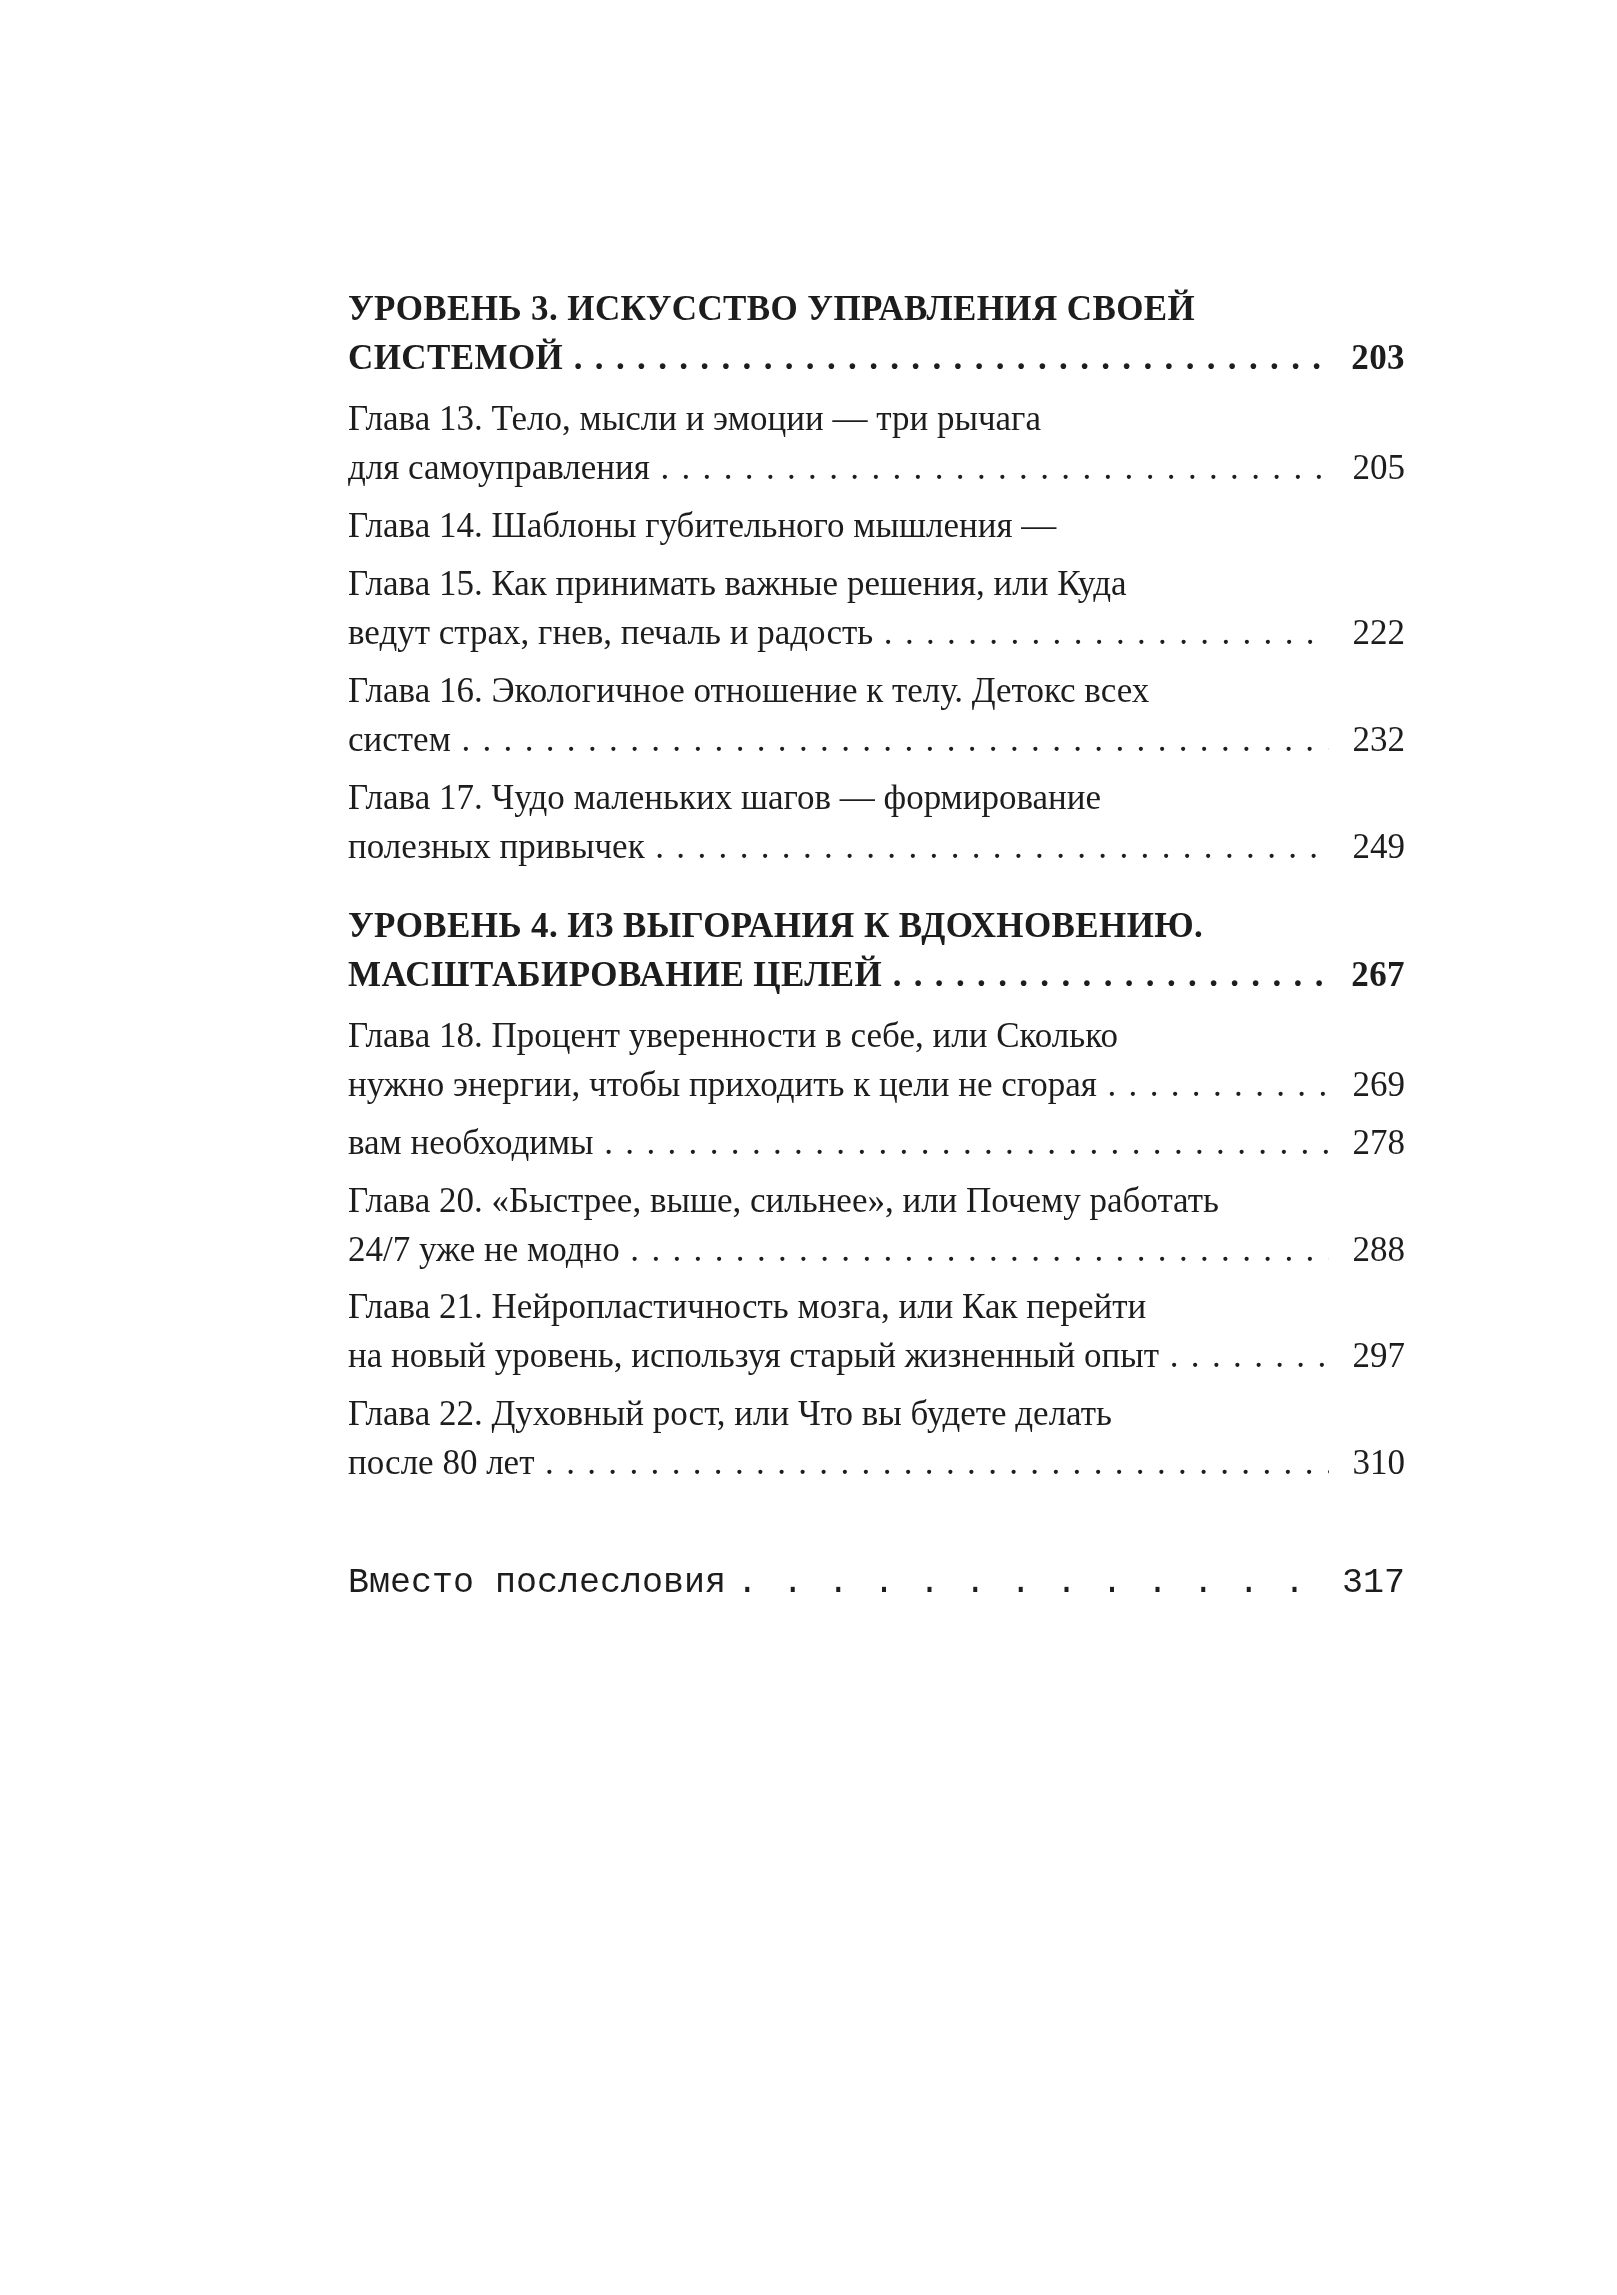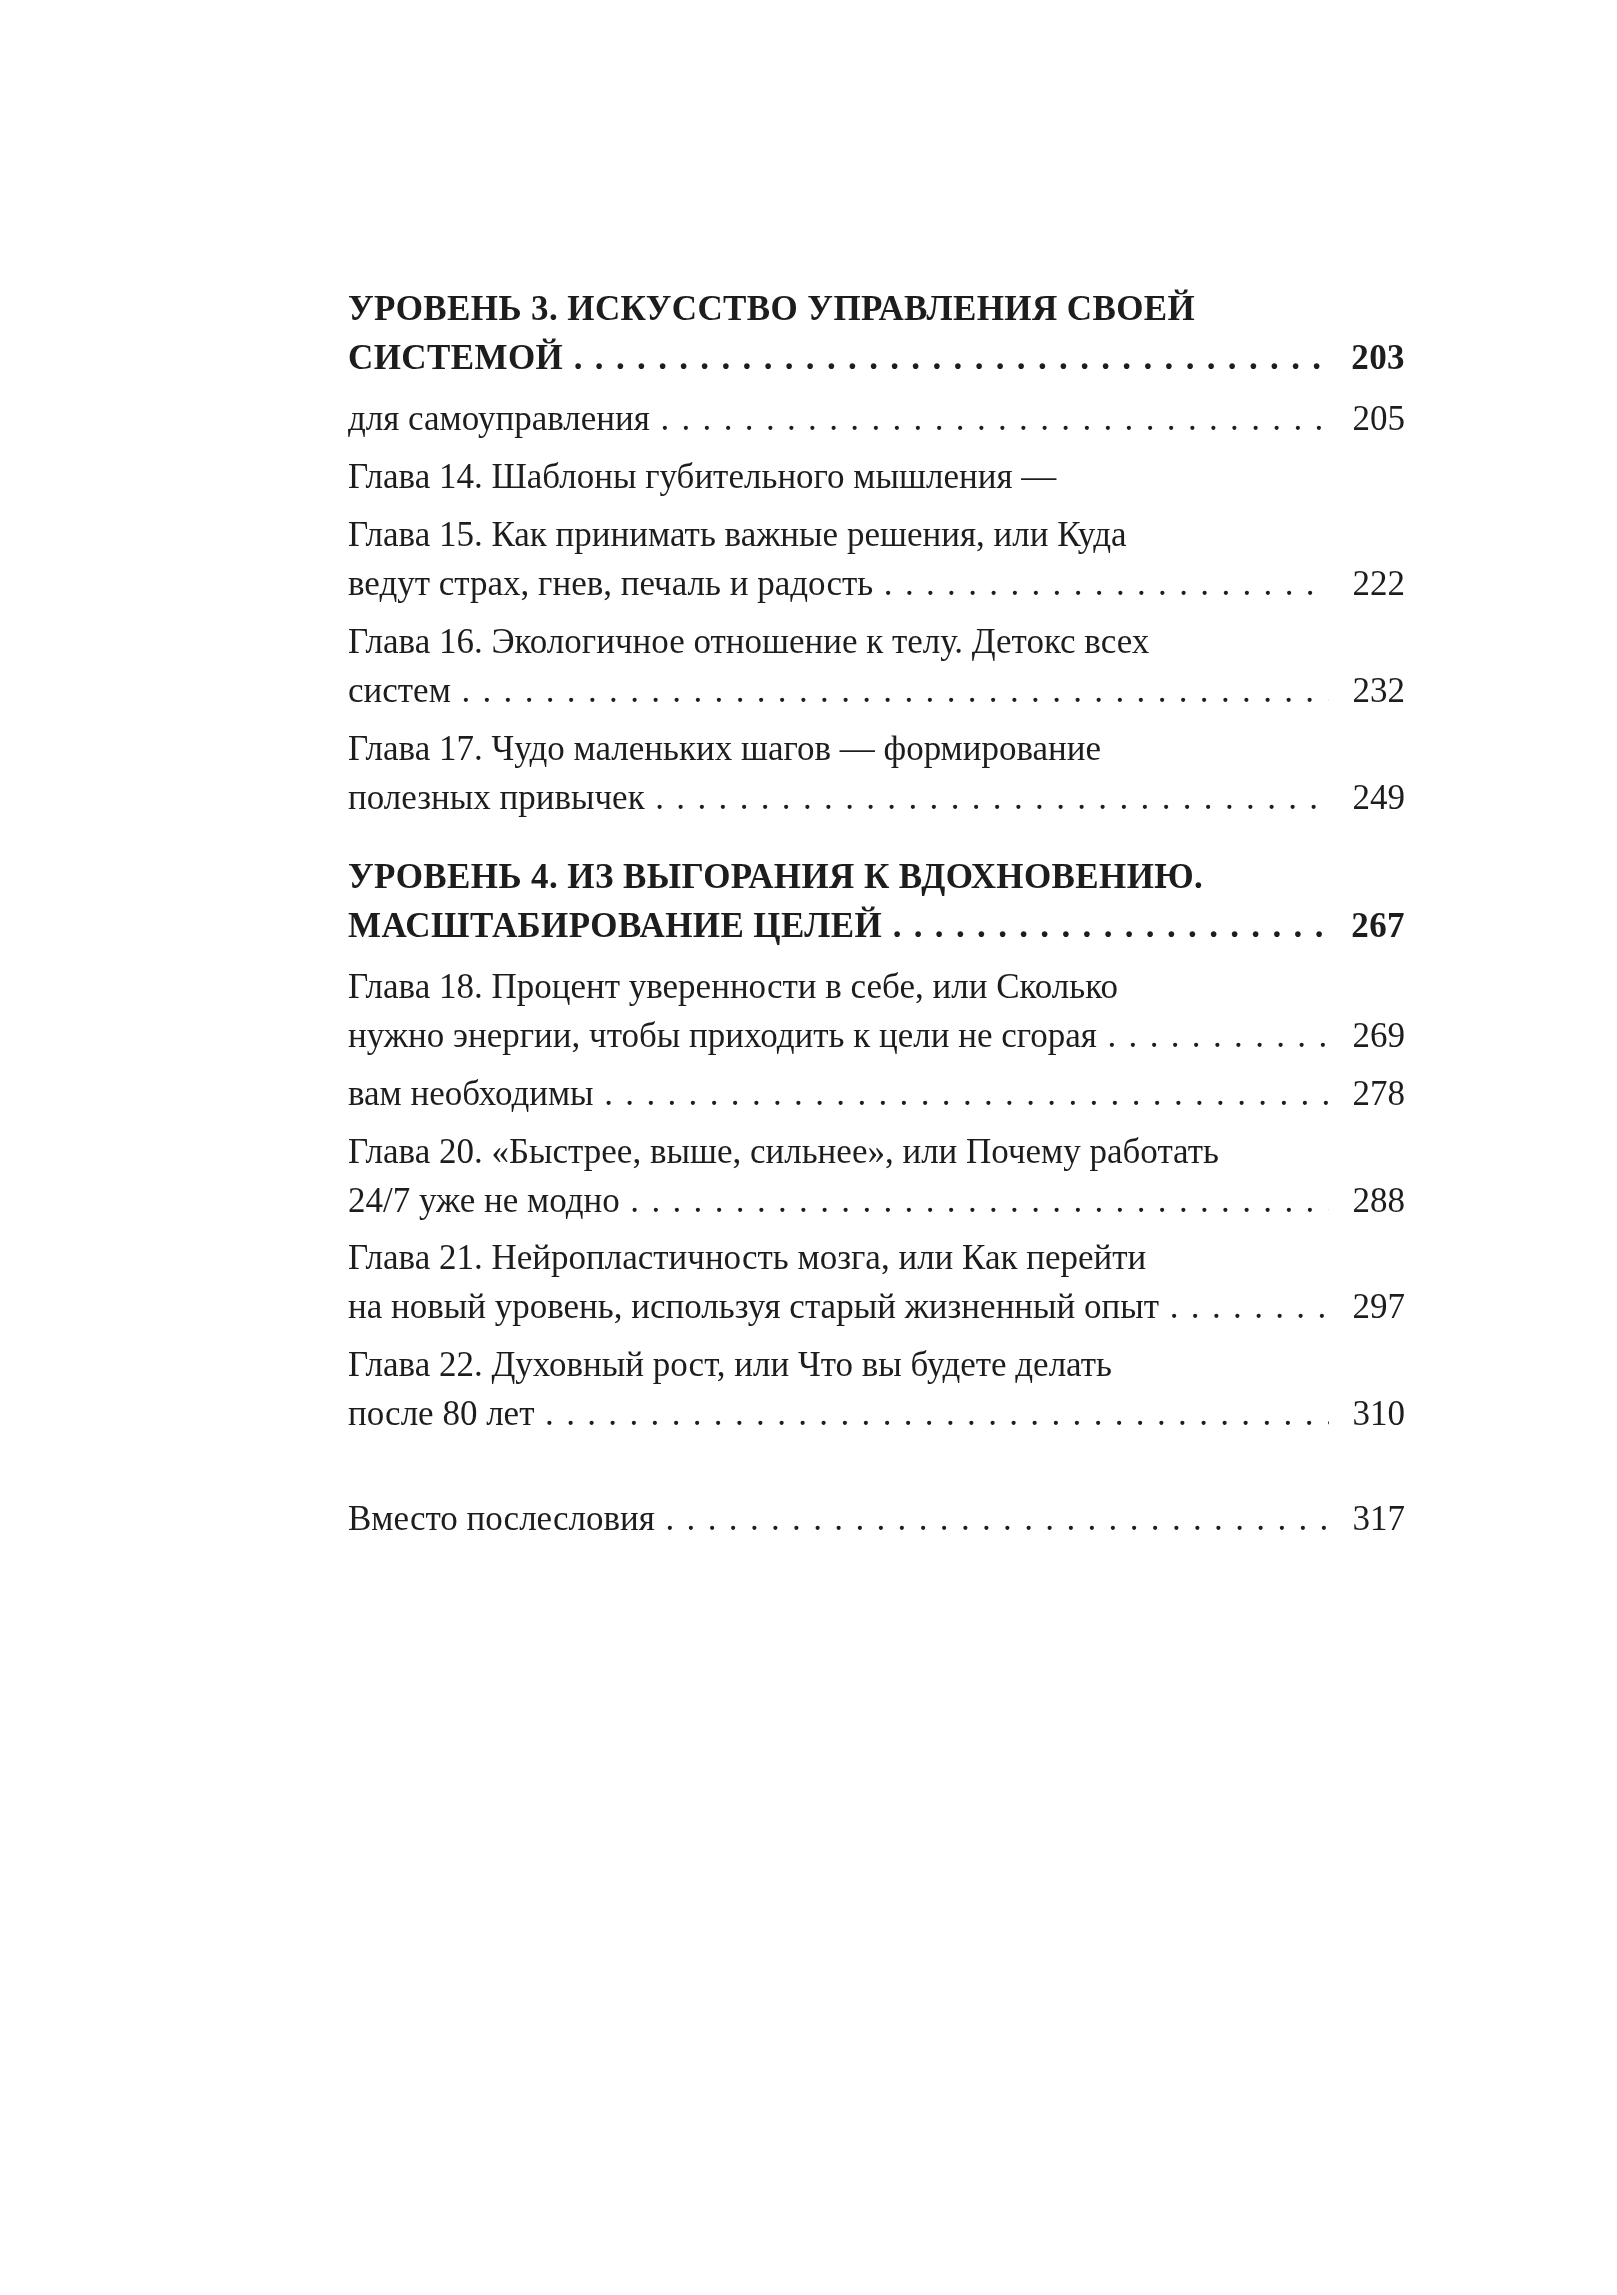--- a/index.html
+++ b/index.html
@@ -23,21 +23,21 @@
   .toc-item { margin-bottom: 8.8px; }
 
   .toc-item.heading {
     font-weight: 700;
     margin-top: 30px;
     margin-bottom: 12.4px;
     letter-spacing: 0.4px;
   }
   .toc-item.heading:first-child { margin-top: 0; }
 
-  .toc-item.afterword { margin-top: 56px; }
+  .toc-item.afterword { margin-top: 72px; font-family: Liberation Mono, monospace; }
 
   .line { min-height: 49px; }
 
   .row {
     display: flex;
     align-items: center;
   }
 
   .txt { flex: 0 1 auto; white-space: nowrap; }
 
@@ -69,20 +69,21 @@
     <div class="toc-item heading">
       <div class="line">УРОВЕНЬ 3. ИСКУССТВО УПРАВЛЕНИЯ СВОЕЙ</div>
       <div class="line row">
         <span class="txt">СИСТЕМОЙ</span>
         <span class="leader"></span>
         <span class="pagenum">203</span>
       </div>
     </div>
 
     <div class="toc-item">
+      <div class="line">Глава 13. Тело, мысли и эмоции — три рычага</div>
       <div class="line row">
         <span class="txt">для самоуправления</span>
         <span class="leader"></span>
         <span class="pagenum">205</span>
       </div>
     </div>
 
     <div class="toc-item">
       <div class="line">Глава 14. Шаблоны губительного мышления —</div>
     </div>

